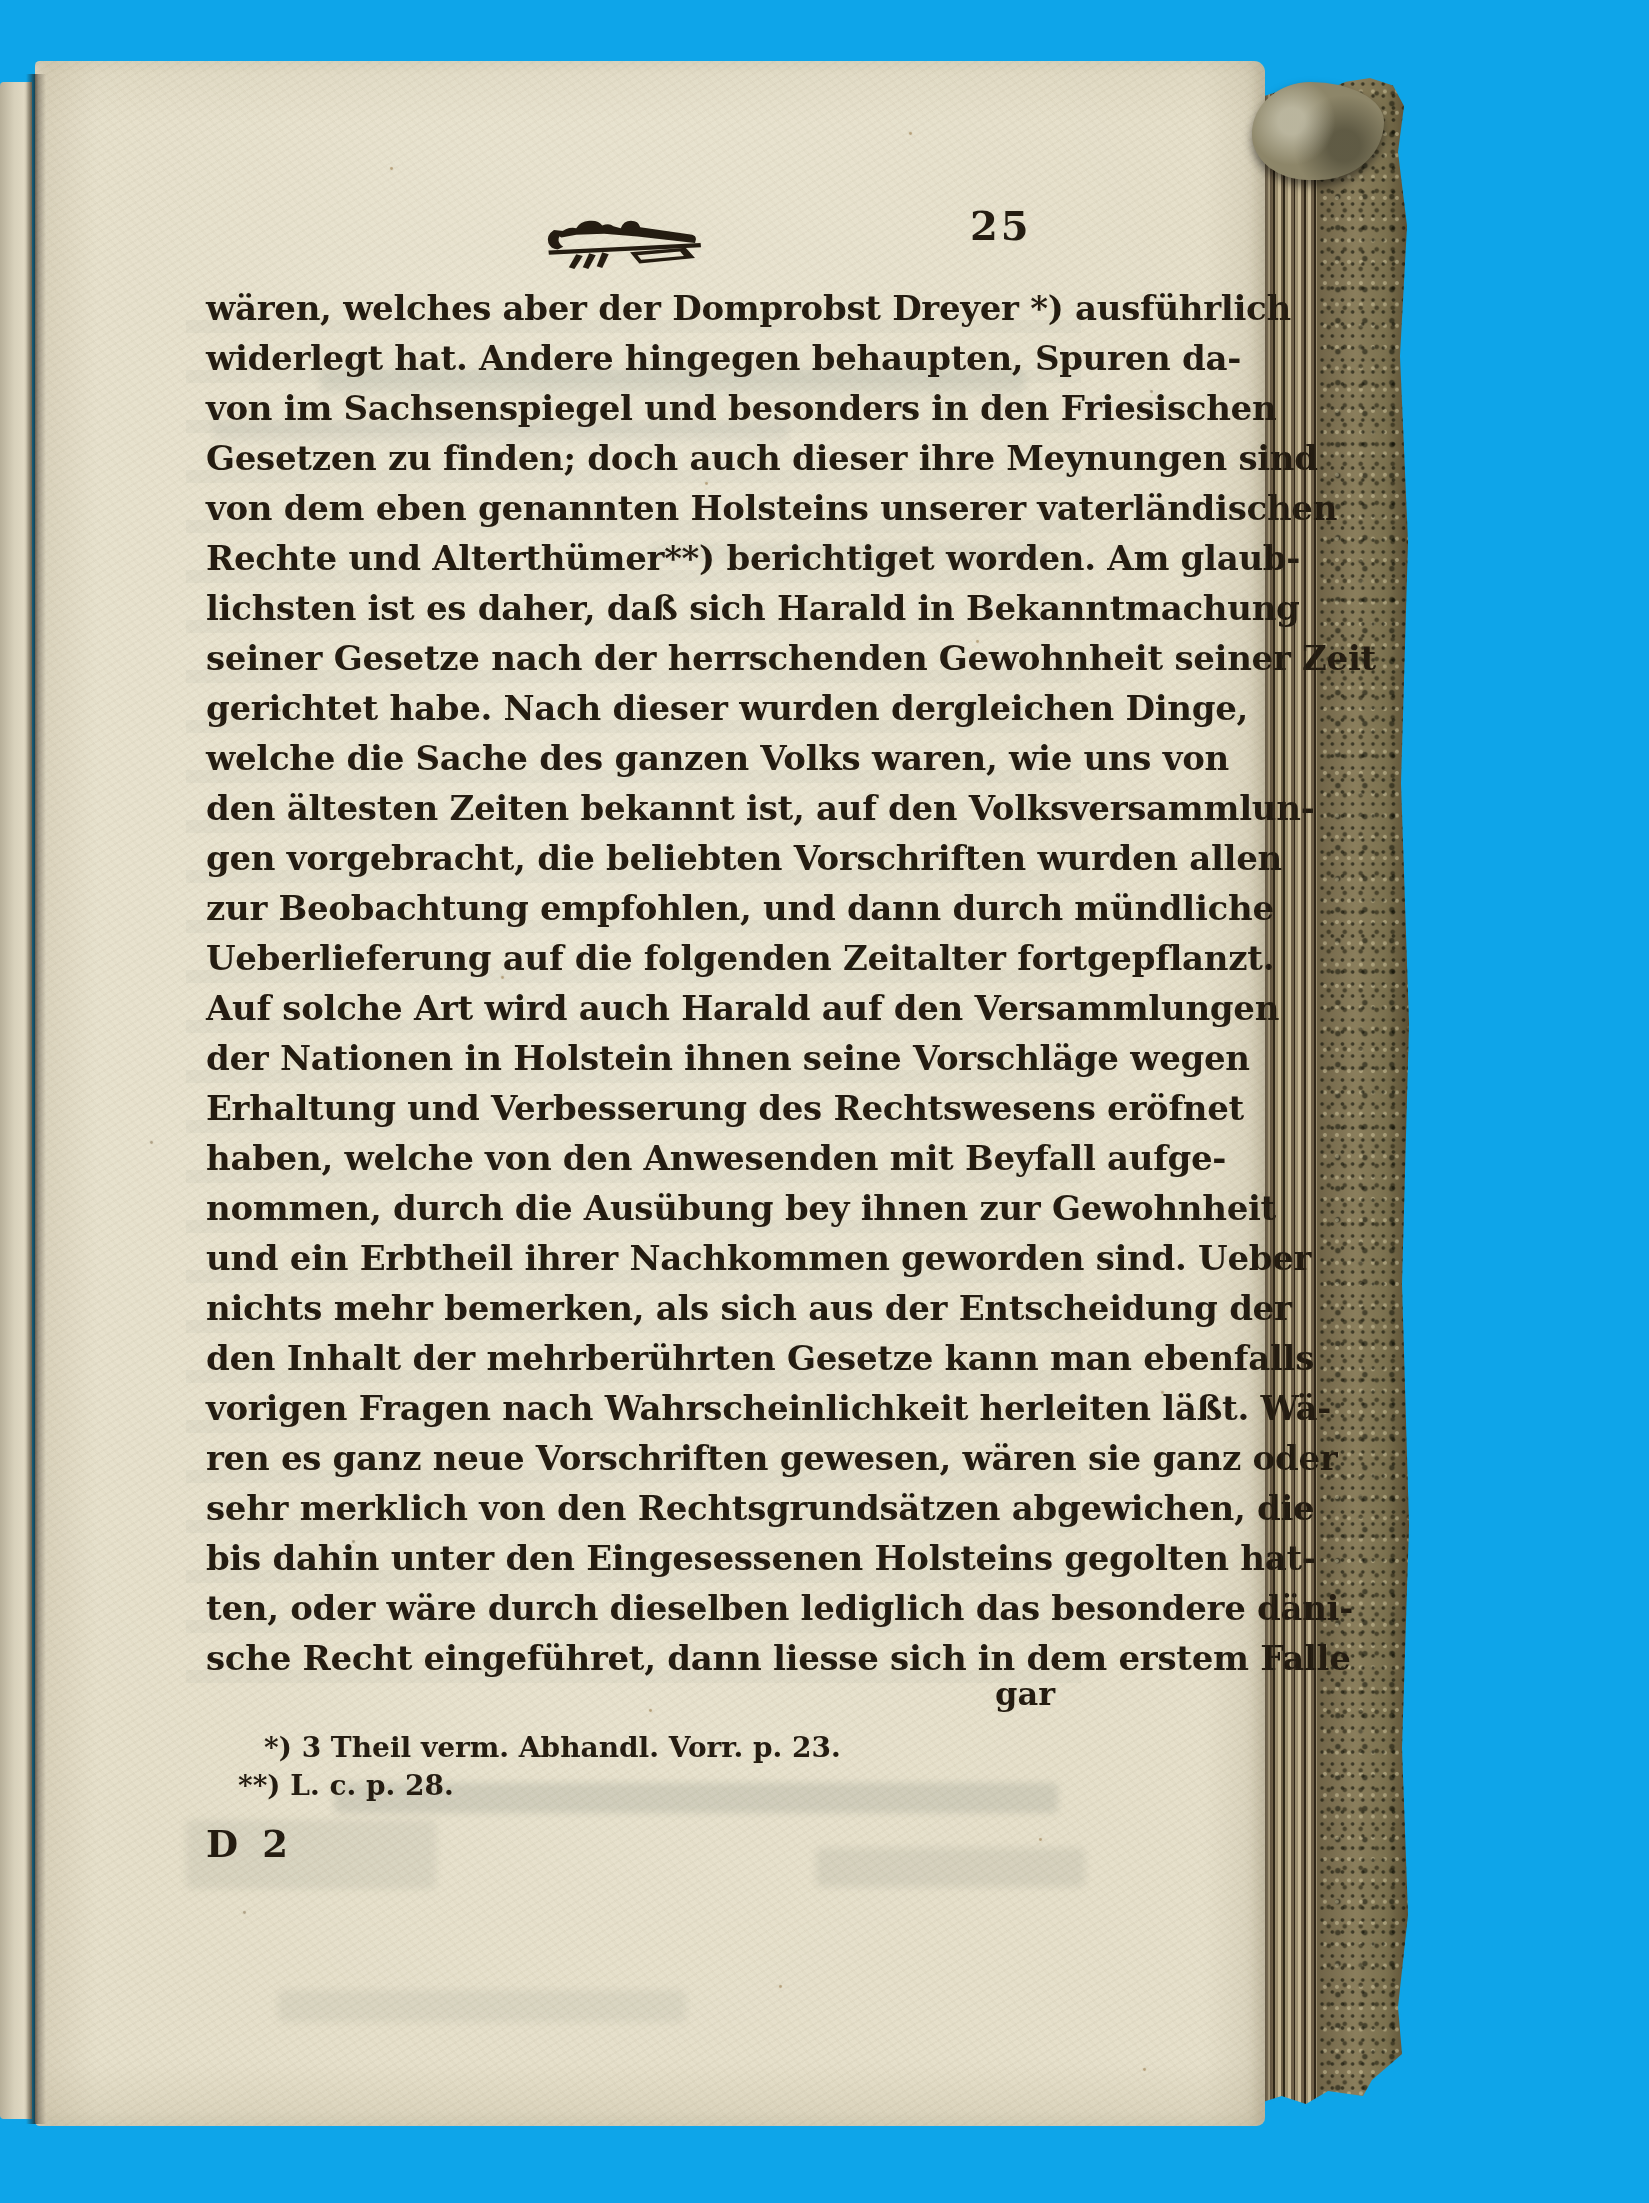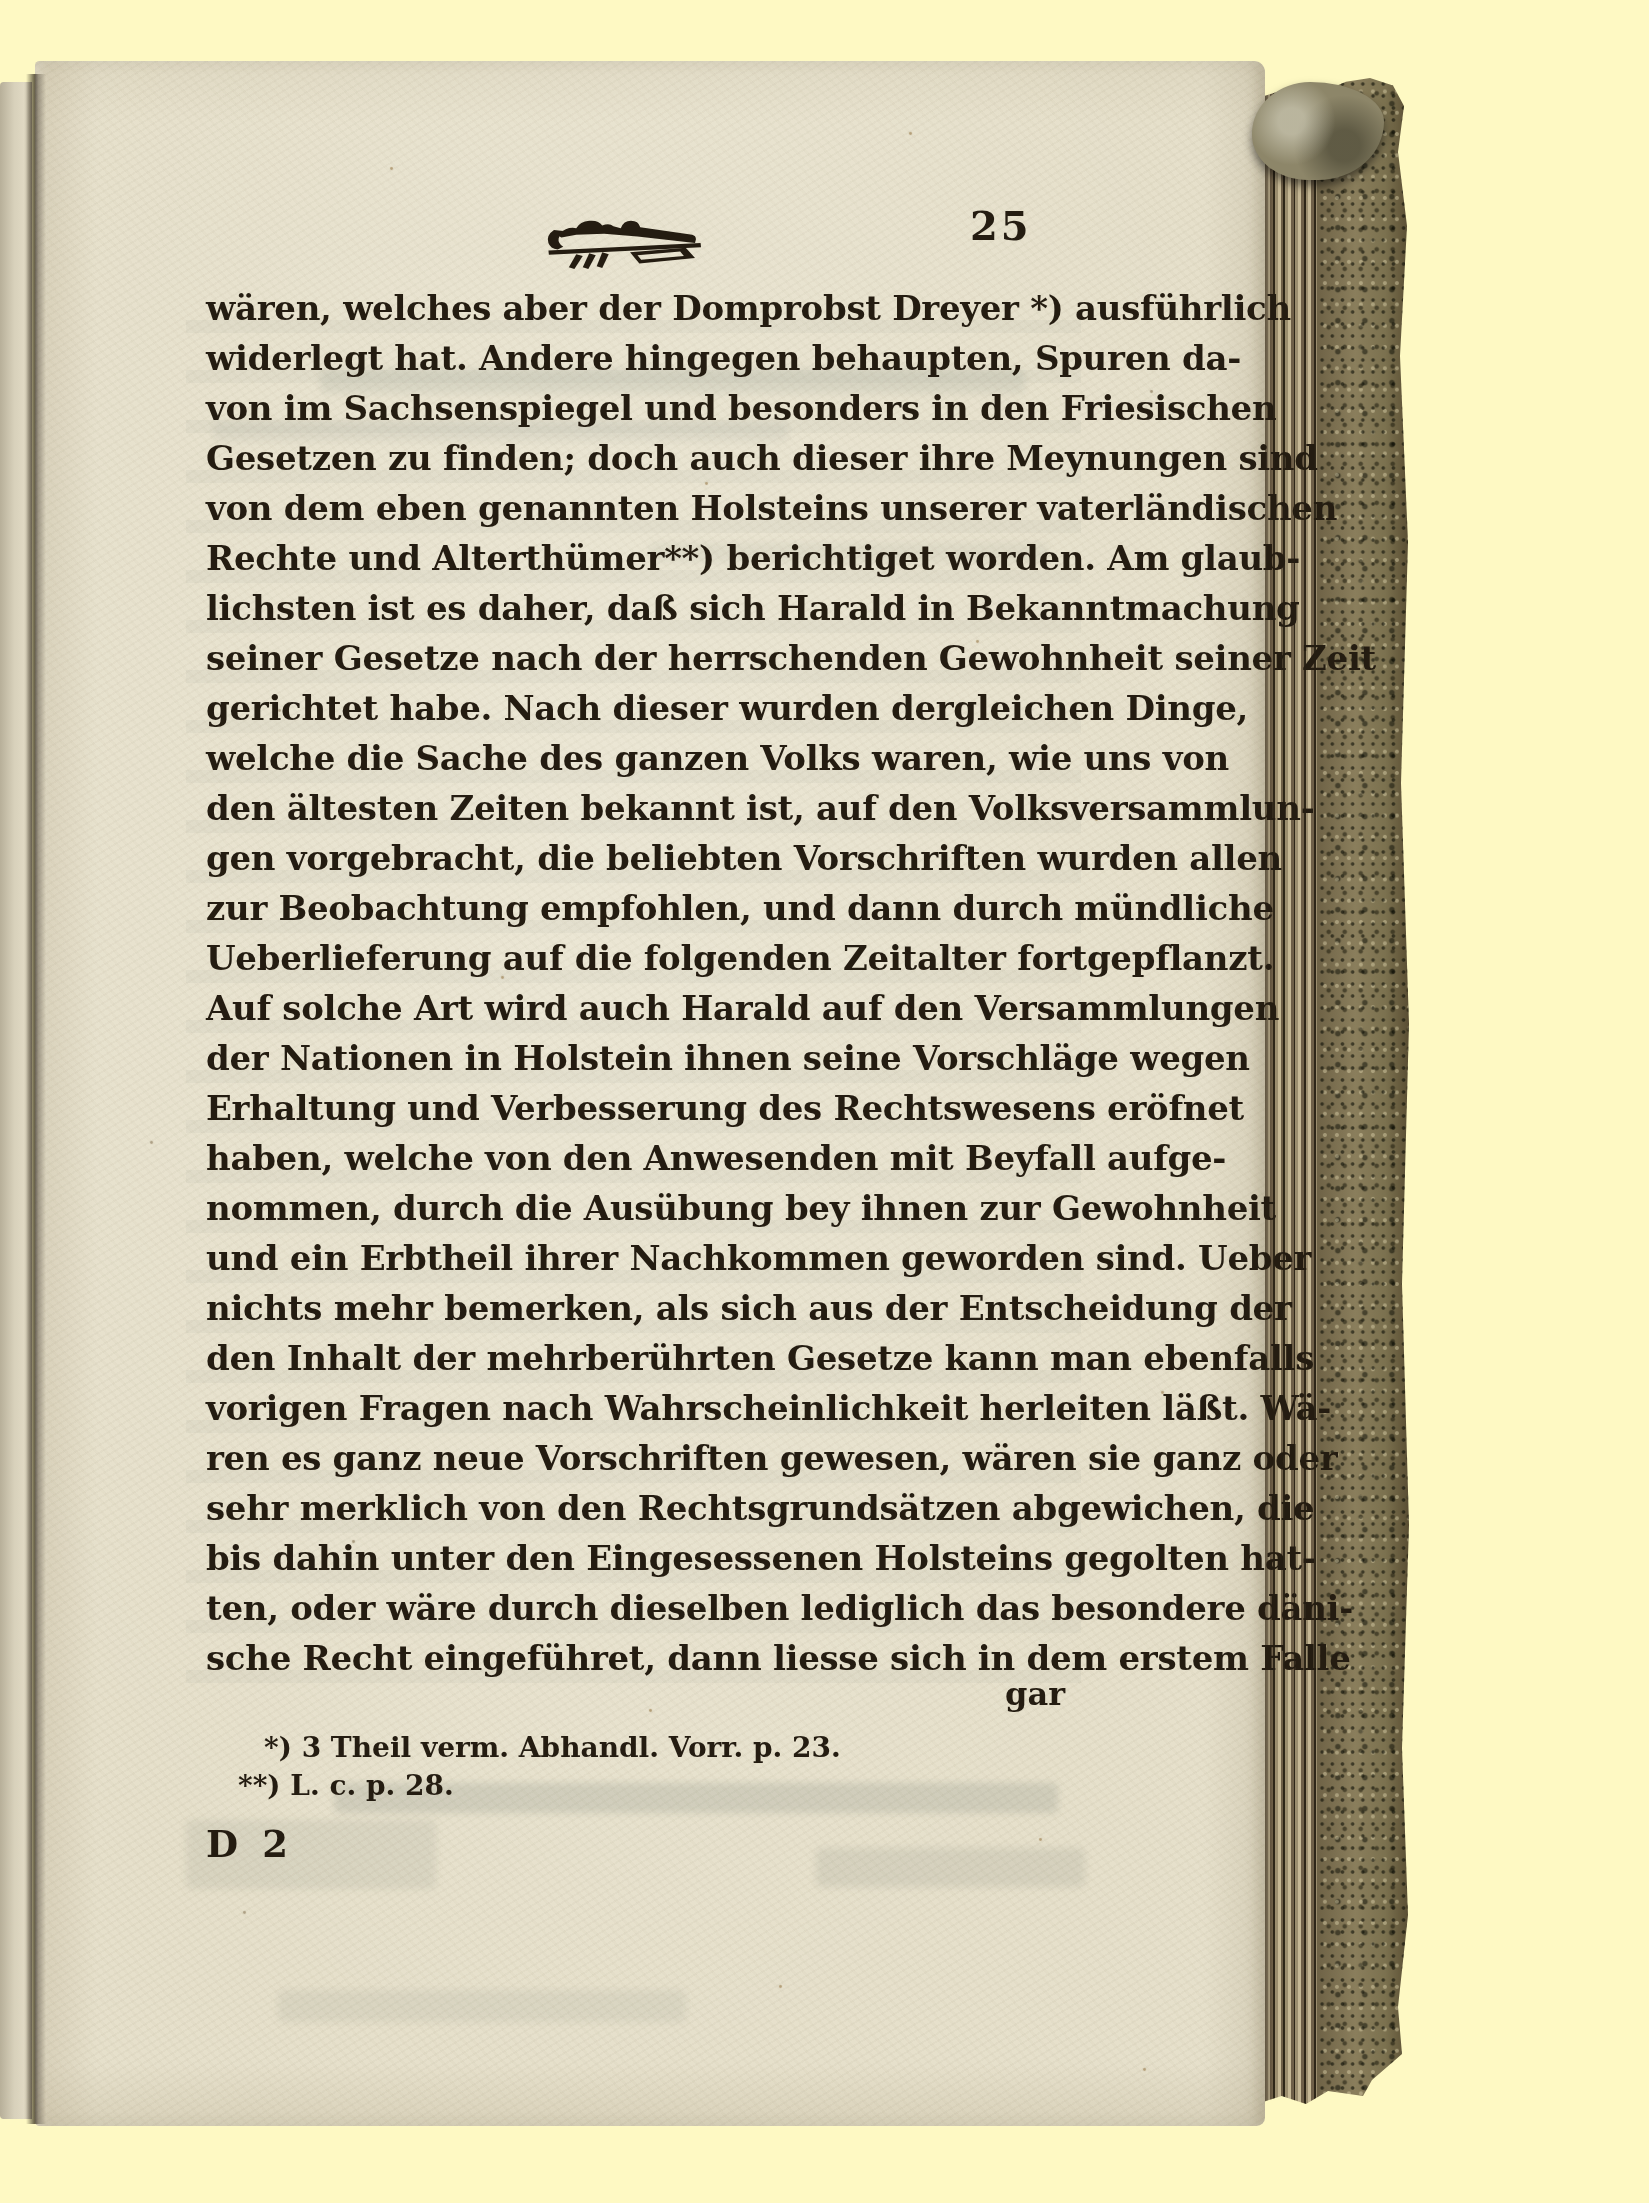--- a/index.html
+++ b/index.html
@@ -1,19 +1,19 @@
 <!DOCTYPE html>
 <html style="font-size:15px"><head>
 <meta charset="utf-8">
 <style>
   html,body{margin:0;padding:0;background:#000;}
   .scan{
     position:relative;
     width:1649px;height:2204px;
-    background:#fef9c3;
+    background:#0ea5e9;
     overflow:hidden;
     font-family:"DejaVu Serif","Liberation Serif",serif;
     color:#241c11;
   }
   
   .under-page{
     position:absolute;left:0;top:82px;width:32px;height:2037px;
     background:linear-gradient(90deg,#b7af99 0%,#d8d1bb 45%,#e0d9c3 75%,#a79f88 100%);
     border-radius:3.7px 0 0 3.7px;
   }
@@ -105,21 +105,21 @@
   .ornament{position:absolute;left:541px;top:204px;z-index:4;}
   .textblock{
     position:absolute;left:206px;top:283px;width:849px;z-index:4;
     font-size:34px;font-weight:700;letter-spacing:-0.3px;
   }
   .tline{
     height:50px;line-height:50px;white-space:nowrap;
     text-align:justify;text-align-last:justify;
   }
   .catchword{
-    position:absolute;left:216px;top:1675px;width:849px;z-index:4;
+    position:absolute;left:206px;top:1675px;width:849px;z-index:4;
     text-align:right;font-size:32px;font-weight:700;
   }
   .footnotes{
     position:absolute;left:206px;top:1729px;width:849px;z-index:4;
     font-size:28px;font-weight:700;line-height:38px;
   }
   .fn1{padding-left:58px;}
   .fn2{padding-left:32px;}
   .signature{
     position:absolute;left:206px;top:1822px;width:849px;z-index:4;

